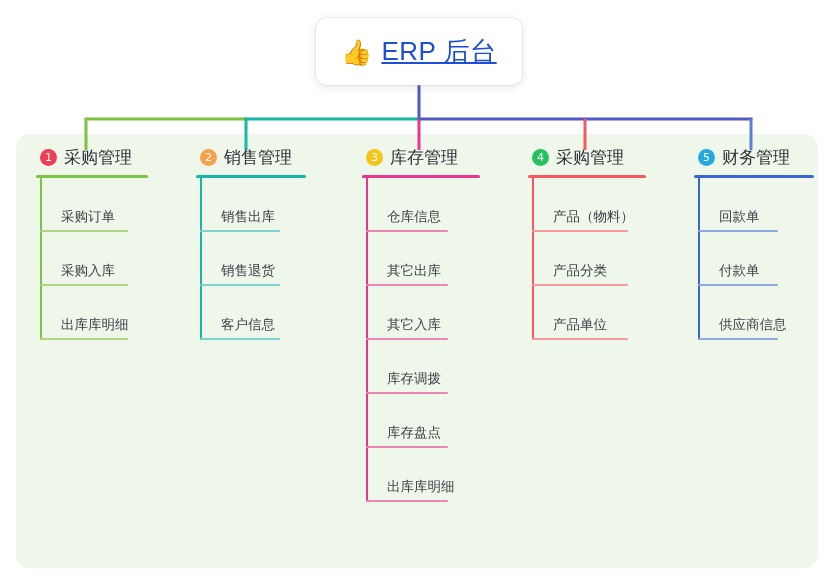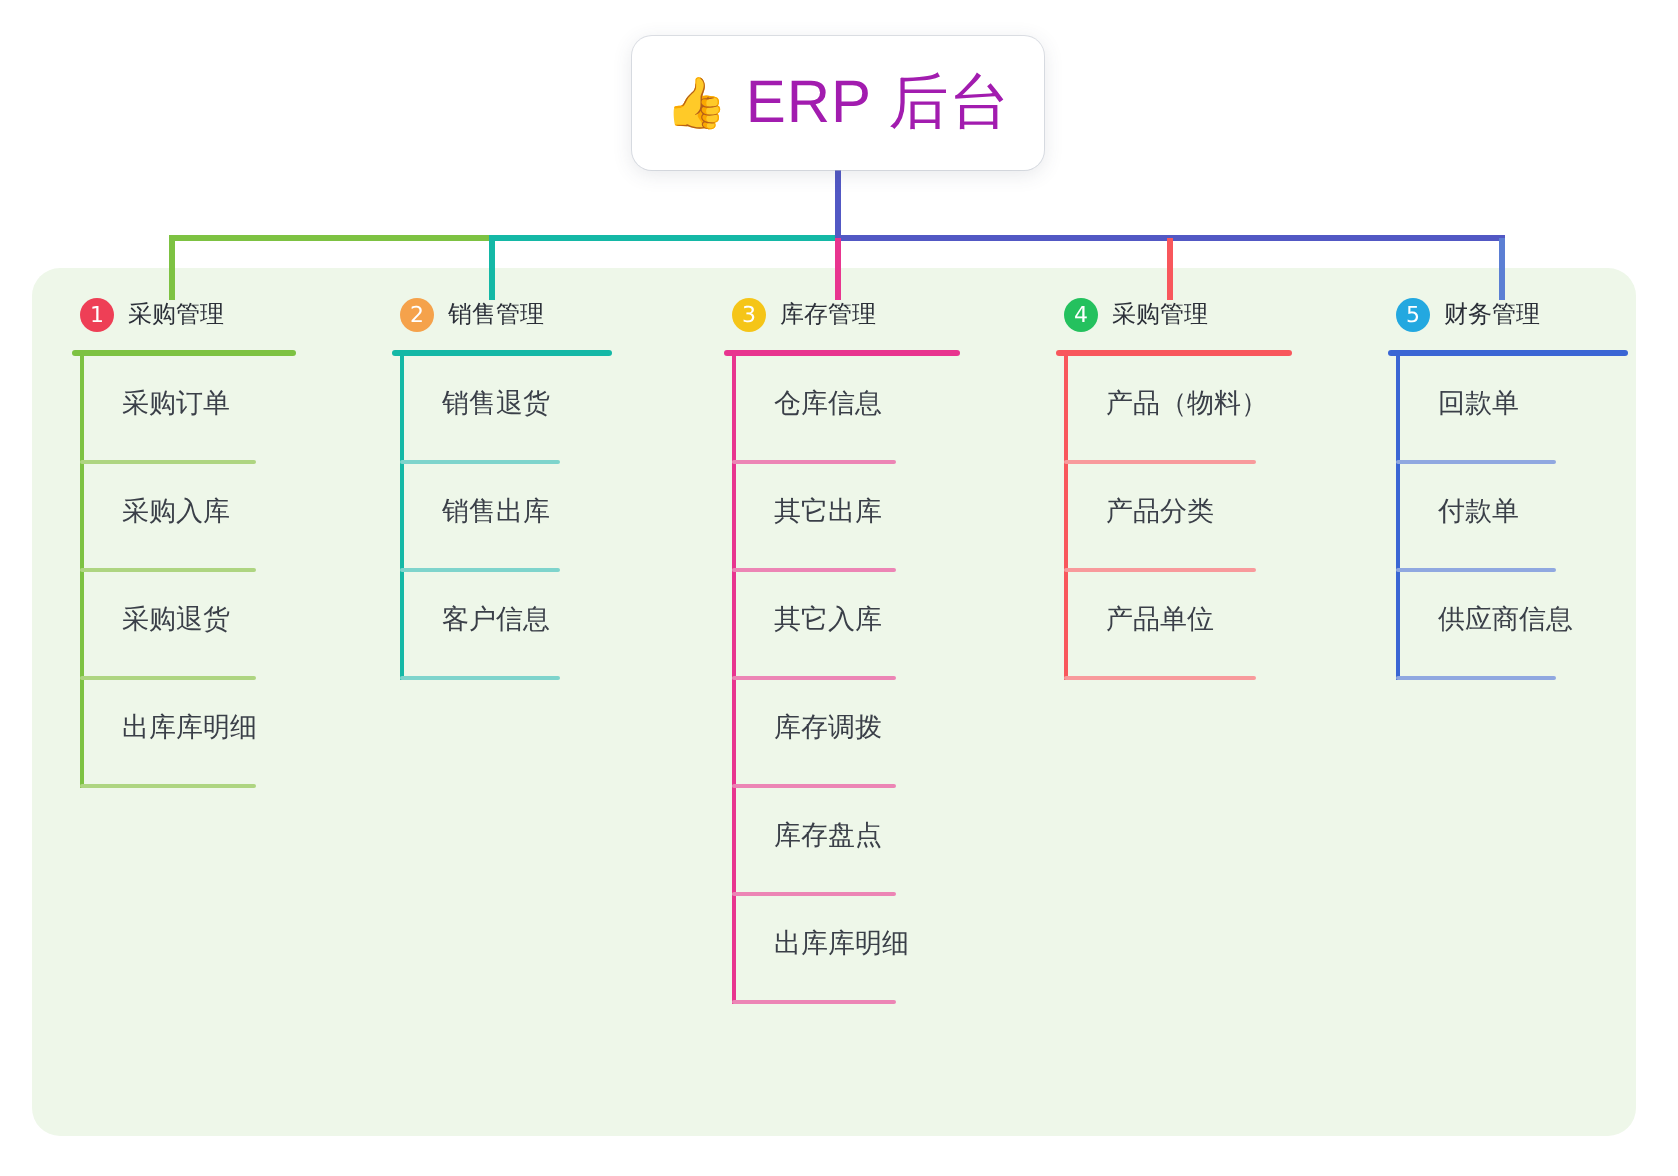--- a/index.html
+++ b/index.html
@@ -48,24 +48,25 @@
     gap: 9px;
     box-sizing: border-box;
   }
   .root-emoji {
     font-size: 25px;
     line-height: 1;
     display: inline-block;
     transform: translateY(1px);
   }
   .root-label {
-    font-size: 30px;
-    color: #a21caf;
+    font-size: 26px;
+    color: #1d4ed8;
     letter-spacing: 0.5px;
     white-space: nowrap;
+    text-decoration: underline;
   }
 
   
   #connectors {
     position: absolute;
     left: 0;
     top: 0;
     width: 839px;
     height: 588px;
     pointer-events: none;
@@ -88,21 +89,21 @@
     height: 17px;
     border-radius: 50%;
     color: #ffffff;
     font-size: 11px;
     line-height: 17px;
     text-align: center;
     flex: 0 0 auto;
     font-family: "DejaVu Sans", sans-serif;
   }
   .branch-title {
-    font-size: 12px;
+    font-size: 17px;
     color: #2b2f38;
     white-space: nowrap;
   }
   .branch-rule {
     height: 3px;
     border-radius: 1.5px;
     margin-top: 6px;
   }
   .branch-body {
     position: relative;
@@ -113,21 +114,21 @@
     left: 0;
     top: 0;
     bottom: 0;
     width: 2px;
   }
   .leaf {
     position: relative;
     height: 54px;
     box-sizing: border-box;
     display: flex;
-    align-items: center;
+    align-items: flex-end;
     padding-left: 25px;
   }
   .leaf-text {
     font-size: 13.5px;
     color: #3a3f48;
     white-space: nowrap;
     padding-bottom: 6px;
   }
   .leaf-rule {
     position: absolute;
@@ -172,46 +173,42 @@
           <div class="spine" style="background: rgb(125, 194, 66); left: 4px;"></div>
           <div class="leaf">
             <span class="leaf-text">采购订单</span>
             <div class="leaf-rule" style="background: rgb(174, 213, 129); left: 4px; width: 88px;"></div>
           </div>
           <div class="leaf">
             <span class="leaf-text">采购入库</span>
             <div class="leaf-rule" style="background: rgb(174, 213, 129); left: 4px; width: 88px;"></div>
           </div>
           <div class="leaf">
-            <span class="leaf-text">采购退货</span>
-            <div class="leaf-rule" style="background: rgb(174, 213, 129); left: 4px; width: 88px;"></div>
-          </div>
-          <div class="leaf">
             <span class="leaf-text">出库库明细</span>
             <div class="leaf-rule" style="background: rgb(174, 213, 129); left: 4px; width: 88px;"></div>
           </div>
         </div>
       </div>
       <div class="branch" style="left: 196px;">
         <div class="branch-header">
           <span class="badge" style="background: rgb(245, 162, 75);">2</span>
           <span class="branch-title">销售管理</span>
         </div>
         <div class="branch-rule" style="background: rgb(20, 184, 166); width: 110px;"></div>
         <div class="branch-body">
           <div class="spine" style="background: rgb(20, 184, 166); left: 4px;"></div>
           <div class="leaf">
+            <span class="leaf-text">销售出库</span>
+            <div class="leaf-rule" style="background: rgb(126, 212, 204); left: 4px; width: 80px;"></div>
+          </div>
+          <div class="leaf">
             <span class="leaf-text">销售退货</span>
             <div class="leaf-rule" style="background: rgb(126, 212, 204); left: 4px; width: 80px;"></div>
           </div>
           <div class="leaf">
-            <span class="leaf-text">销售出库</span>
-            <div class="leaf-rule" style="background: rgb(126, 212, 204); left: 4px; width: 80px;"></div>
-          </div>
-          <div class="leaf">
             <span class="leaf-text">客户信息</span>
             <div class="leaf-rule" style="background: rgb(126, 212, 204); left: 4px; width: 80px;"></div>
           </div>
         </div>
       </div>
       <div class="branch" style="left: 362px;">
         <div class="branch-header">
           <span class="badge" style="background: rgb(245, 197, 24);">3</span>
           <span class="branch-title">库存管理</span>
         </div>

